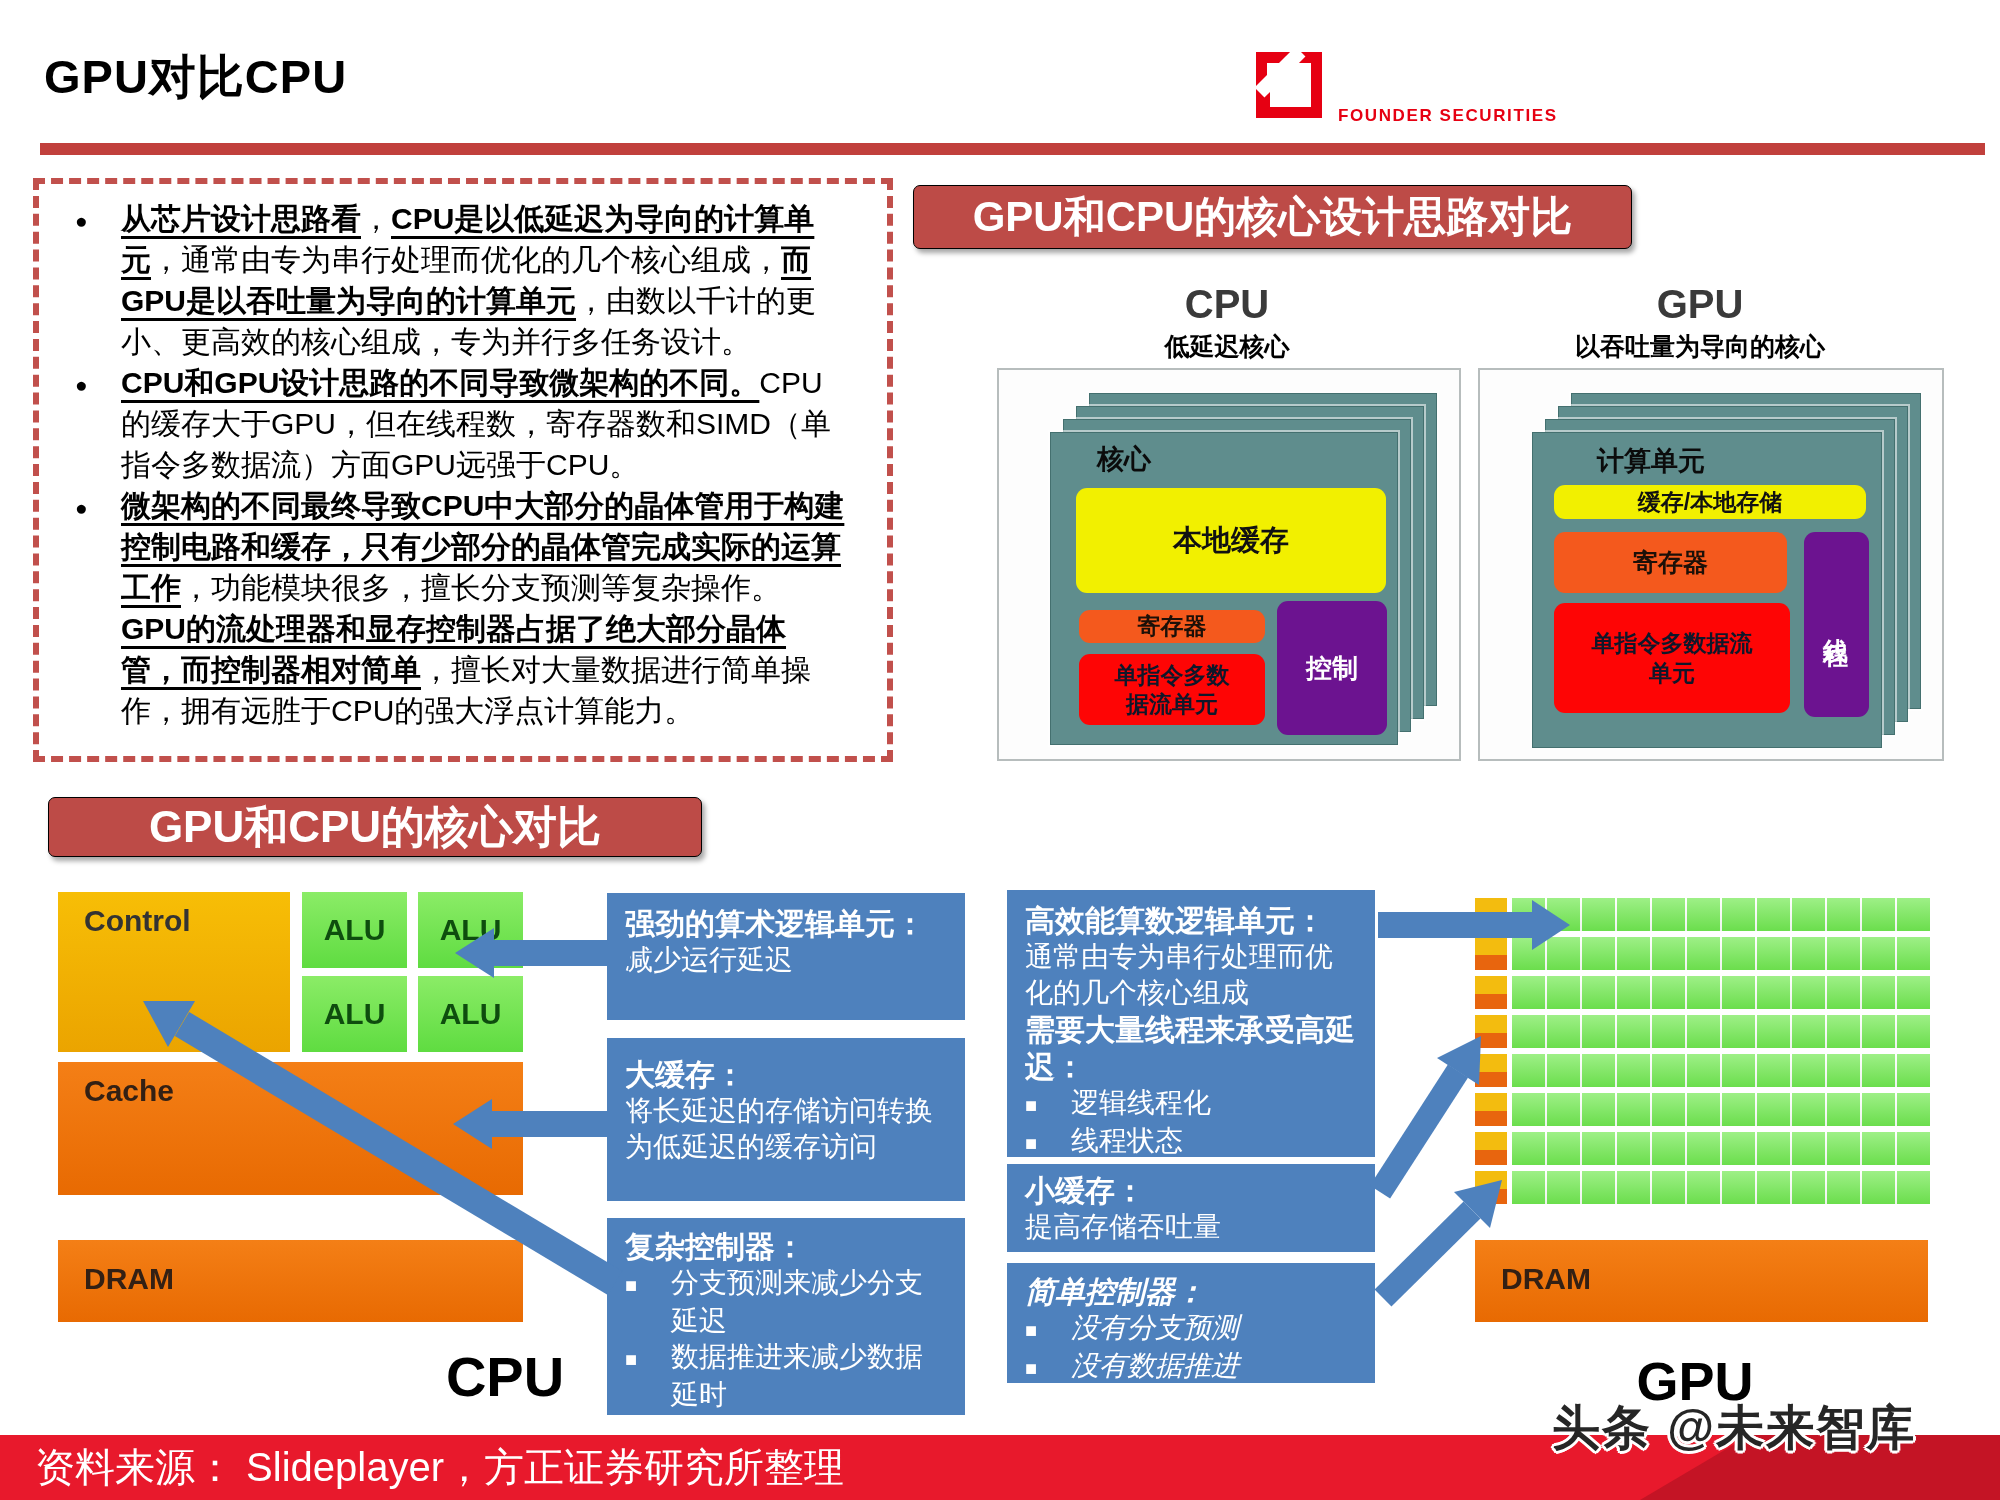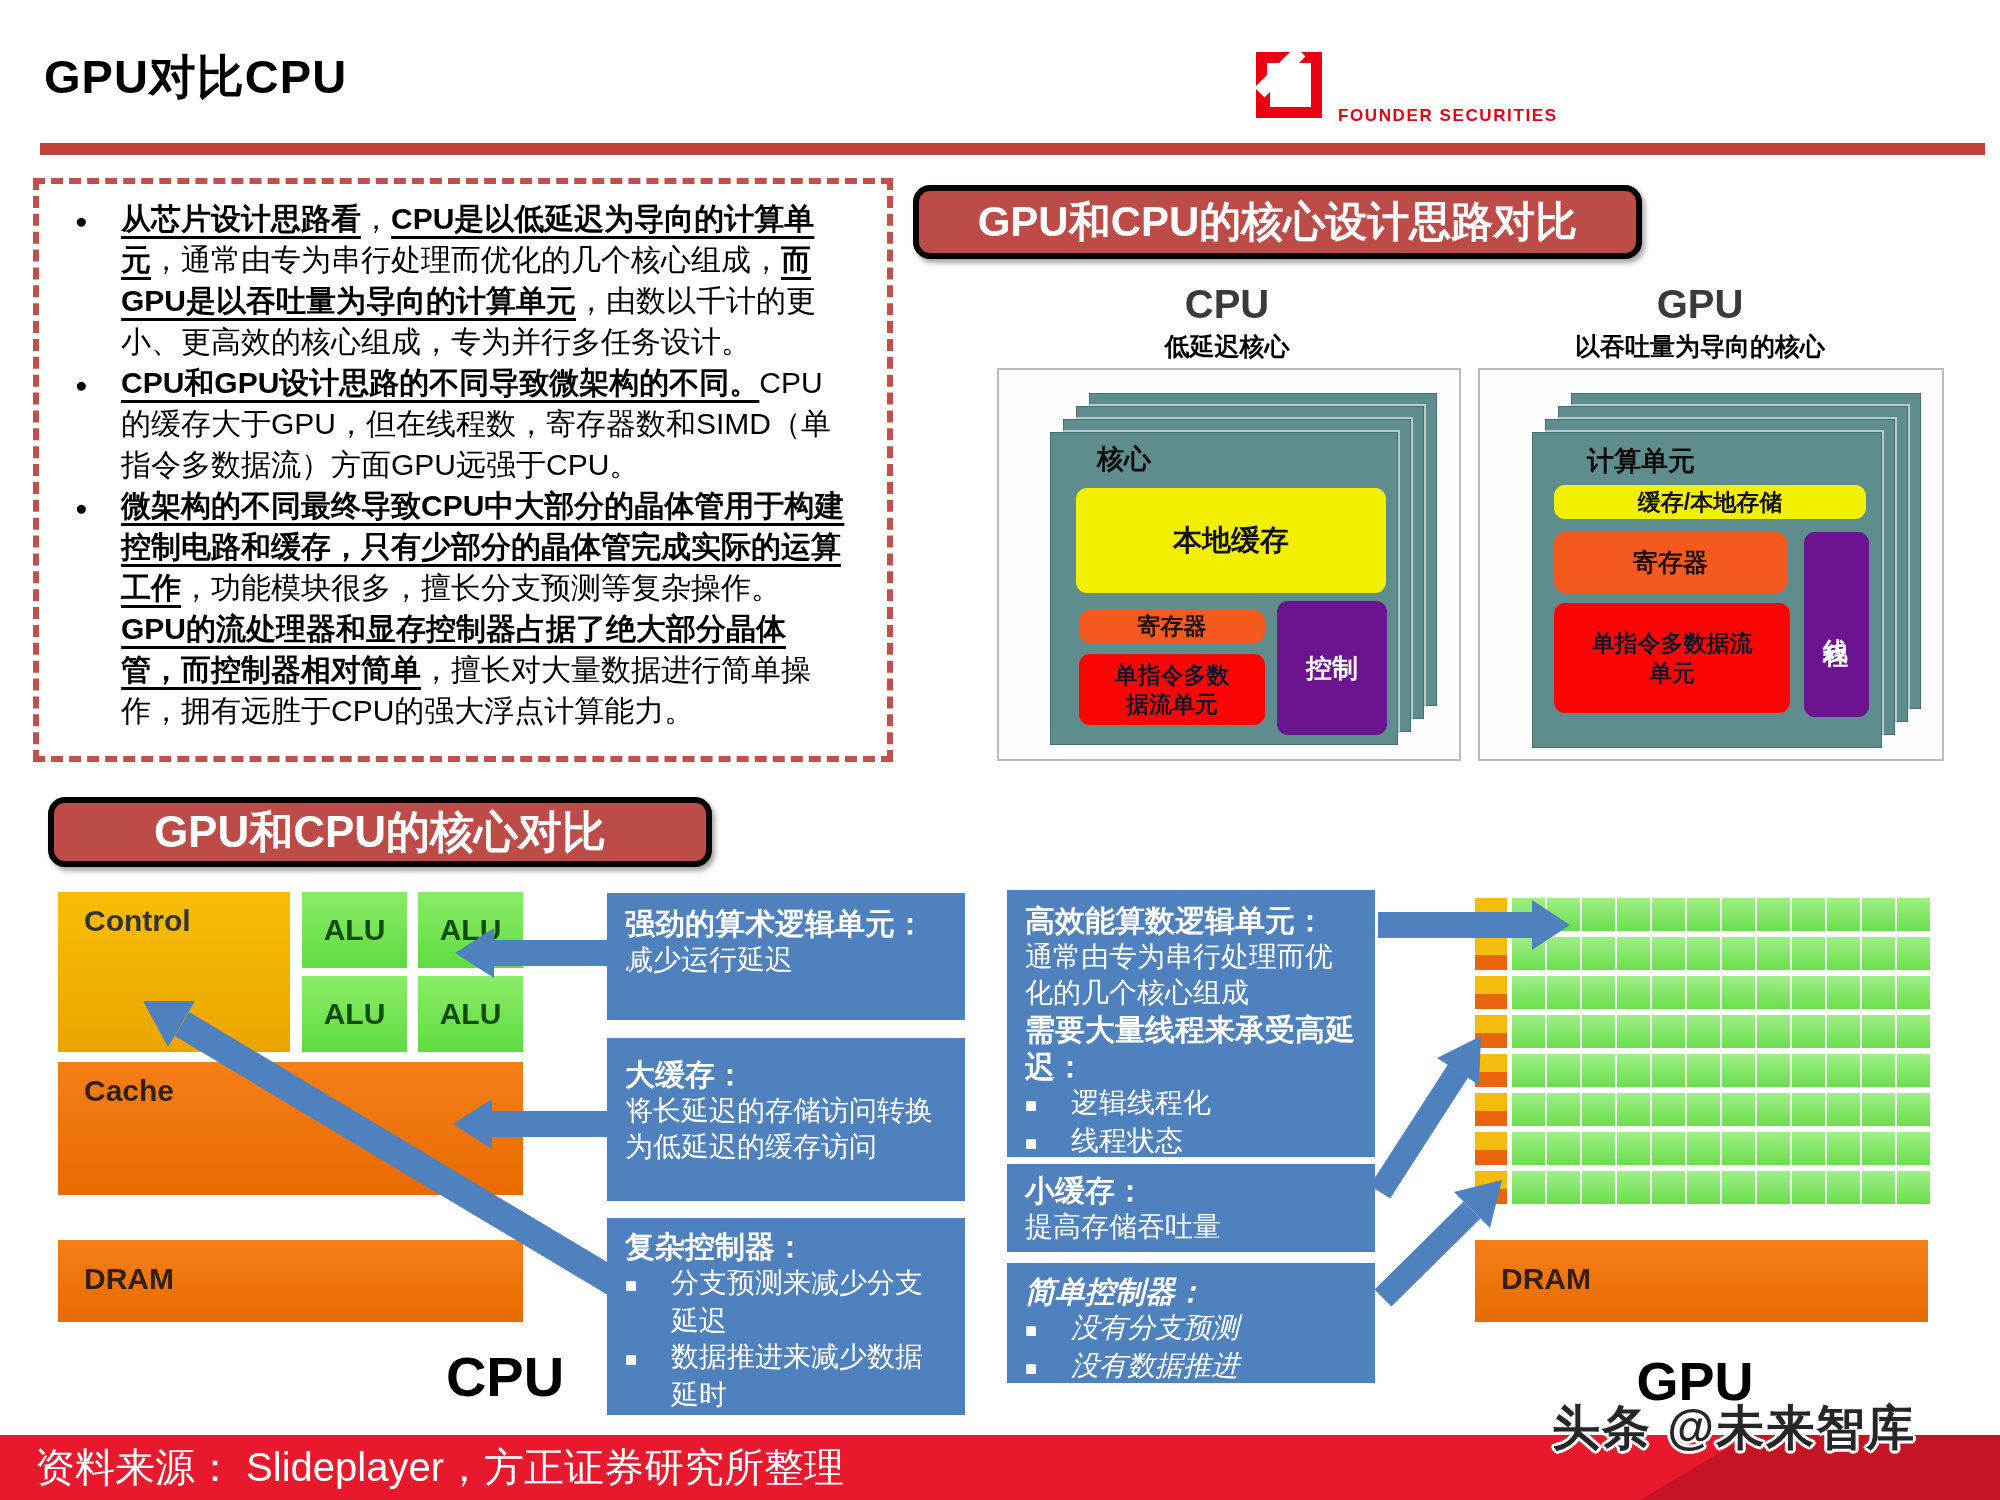--- a/index.html
+++ b/index.html
@@ -19,21 +19,21 @@
 
   
   .intro{left:33px;top:178px;width:860px;height:584px;border:6px dashed #C1504C;box-sizing:border-box;
          padding:14px 42px 6px 30px;}
   .intro ul{margin:0;padding:0 0 0 52px;list-style:none;}
   .intro li{position:relative;font-size:30px;line-height:41px;text-align:left;}
   .intro li:before{content:"●";position:absolute;left:-46px;top:2px;font-size:21px;}
   .em{font-weight:bold;text-decoration:underline;text-decoration-thickness:3px;text-underline-offset:7px;}
 
   
-  .banner{background:#BD4B47;border:6px solid #000000;border-radius:17px;color:#fff;font-weight:bold;
+  .banner{background:#BD4B47;border:1px solid #000000;border-radius:7px;color:#fff;font-weight:bold;
           display:flex;align-items:center;justify-content:center;box-shadow:3px 4px 5px rgba(0,0,0,.35);}
   .banner-top{left:913px;top:185px;width:717px;height:62px;font-size:42px;}
   .banner-mid{left:48px;top:797px;width:652px;height:58px;font-size:44px;}
 
   
   .diag-title{font-size:40px;font-weight:600;color:#3a3a3a;text-align:center;}
   .diag-sub{font-size:25px;font-weight:bold;text-align:center;}
   .outer-box{border:2px solid #b7bdbd;background:#fdfdfd;}
   .stack .layer{position:absolute;width:100%;height:100%;background:#5F8D8D;border:1px solid #44706F;
           box-shadow:0 0 0 2px rgba(255,255,255,.55);box-sizing:border-box;}
@@ -126,21 +126,21 @@
       </div>
       <div class="cbox pbox" style="left:226px;top:168px;width:110px;height:134px;font-size:26px;">控制</div>
     </div>
   </div>
 
   <div class="abs stack" style="left:1532px;top:432px;width:350px;height:316px;">
     <div class="layer off3"></div>
     <div class="layer off2"></div>
     <div class="layer off1"></div>
     <div class="layer front">
-      <div class="corelbl" style="left:54px;top:10px;">计算单元</div>
+      <div class="corelbl" style="left:64px;top:10px;">计算单元</div>
       <div class="cbox ybox" style="left:21px;top:52px;width:312px;height:34px;font-size:23px;">缓存/本地存储</div>
       <div class="cbox obox" style="left:21px;top:99px;width:233px;height:61px;font-size:25px;">寄存器</div>
       <div class="cbox rbox" style="left:21px;top:170px;width:236px;height:110px;font-size:23px;line-height:30px;">
         <span><span>单指令多数据流</span><br><span>单元</span></span>
       </div>
       <div class="cbox pbox" style="left:271px;top:99px;width:65px;height:185px;font-size:25px;writing-mode:vertical-rl;letter-spacing:8px;">线程</div>
     </div>
   </div>
 
   <div class="abs banner banner-mid">GPU和CPU的核心对比</div>

